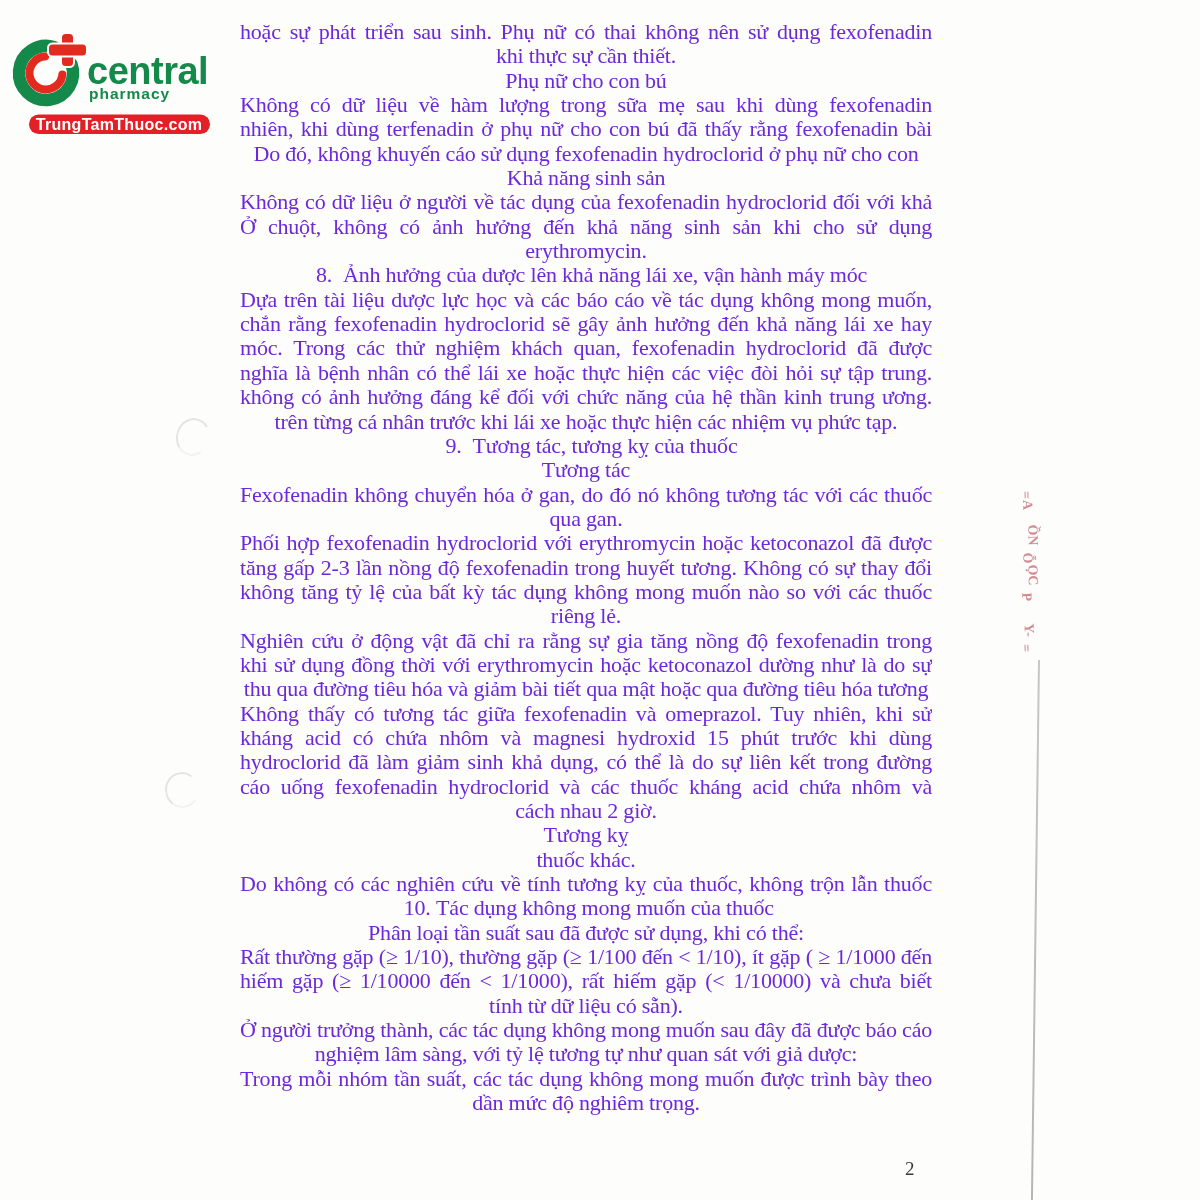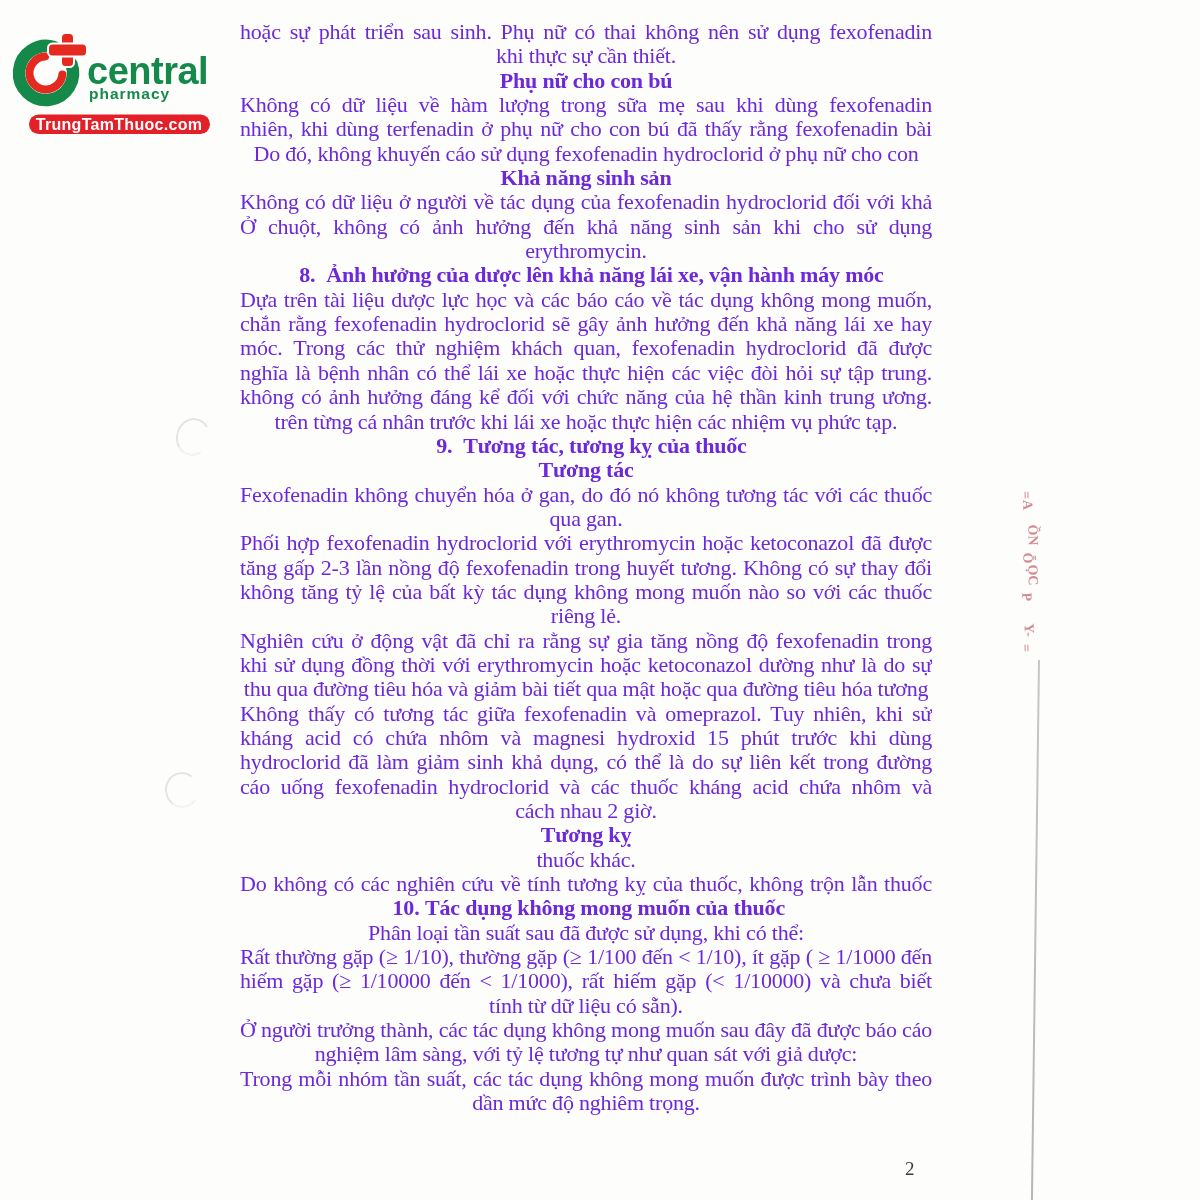--- a/index.html
+++ b/index.html
@@ -14,21 +14,21 @@
   .logo{position:absolute;left:10px;top:26px;width:210px;height:115px;}
 
   
   .doc{
     position:absolute;left:240px;top:20px;width:692px;
     font-size:22px;line-height:24.35px;color:#6d28d9;
     letter-spacing:-0.2px;
   }
   .line{height:24.35px;overflow:hidden;text-align:center;}
   .line.just{text-align:justify;text-align-last:justify;}
-  .heading{font-weight:bold;}
+  .heading{font-weight:normal;}
   .heading .num{display:inline-block;width:38px;}
 
   
   .pagenum{
     position:absolute;left:905px;top:1158px;
     font-size:19px;color:#3a3a3a;font-family:"Liberation Serif",serif;
   }
 
   
   .punch{

